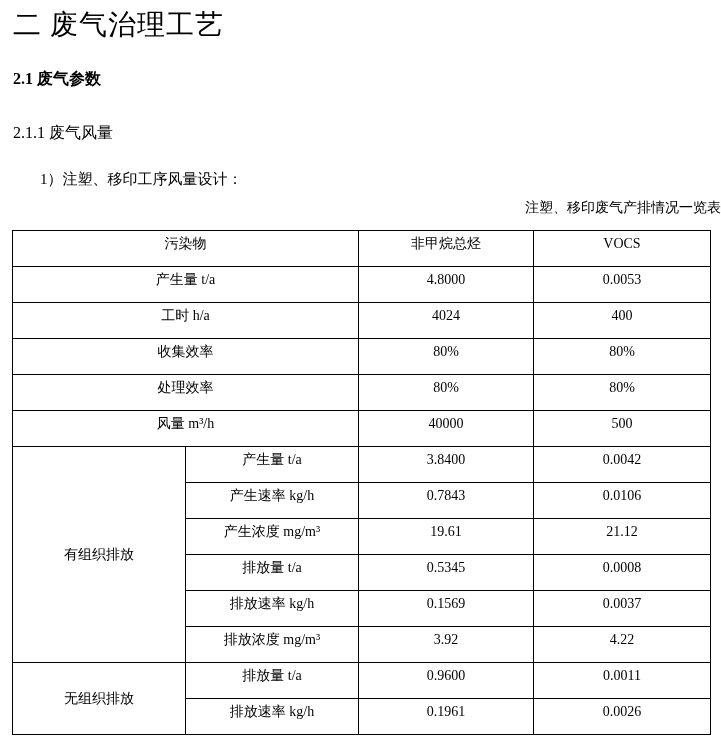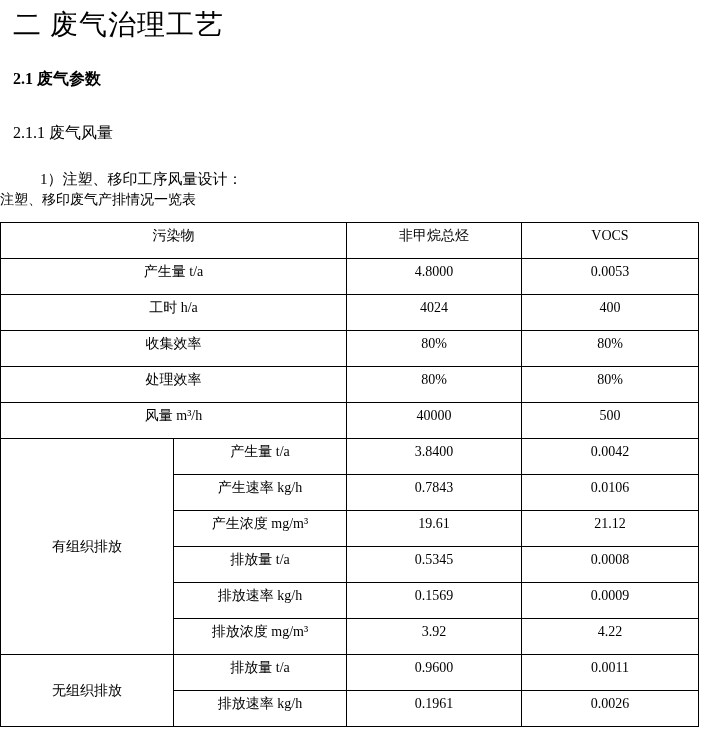--- a/index.html
+++ b/index.html
@@ -35,26 +35,27 @@
     margin: 30px 0 0 13px;
   }
   .intro {
     font-size: 15px;
     line-height: 22px;
     margin: 24px 0 0 40px;
   }
   .table-caption {
     font-size: 14px;
     line-height: 20px;
-    text-align: left;
-    margin: 0 0 12px 0;
+    text-align: right;
+    margin: 8px 0 12px 0;
   }
   table.emission-table {
     border-collapse: collapse;
     table-layout: fixed;
+    margin-left: 12px;
     width: 698px;
     border-radius: 24px;
   }
   table.emission-table td {
     border: 1px solid #000000;
     font-size: 14px;
     line-height: 18px;
     text-align: center;
     vertical-align: top;
     padding: 4px 2px 0 2px;
@@ -132,21 +133,21 @@
       <td>21.12</td>
     </tr>
     <tr>
       <td>排放量 t/a</td>
       <td>0.5345</td>
       <td>0.0008</td>
     </tr>
     <tr>
       <td>排放速率 kg/h</td>
       <td>0.1569</td>
-      <td>0.0009</td>
+      <td>0.0037</td>
     </tr>
     <tr>
       <td>排放浓度 mg/m³</td>
       <td>3.92</td>
       <td>4.22</td>
     </tr>
 
     <tr>
       <td rowspan="2" class="group-cell">无组织排放</td>
       <td>排放量 t/a</td>

